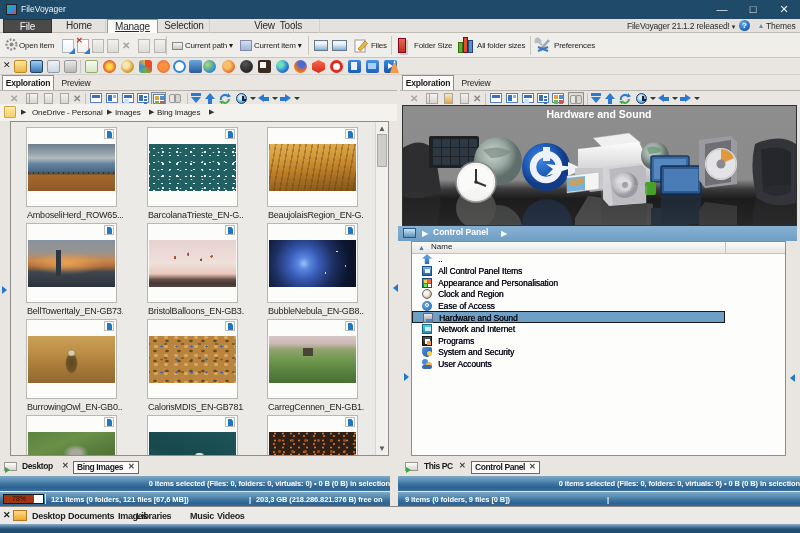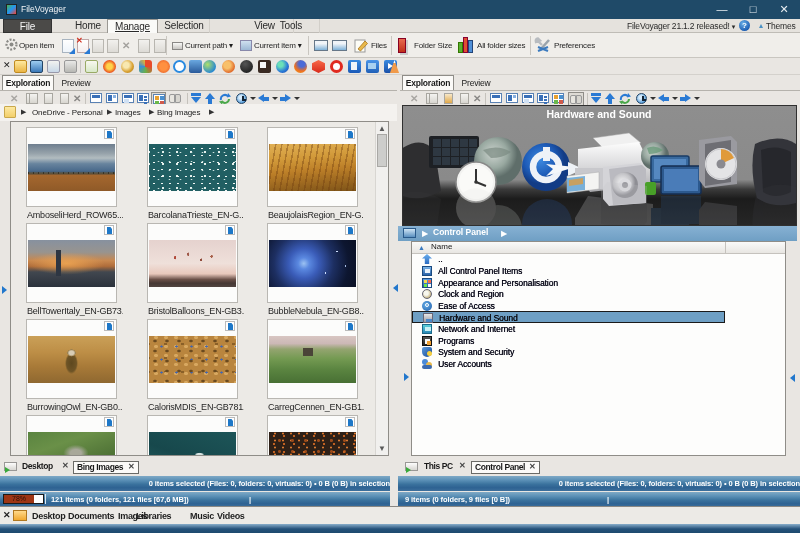--- a/index.html
+++ b/index.html
@@ -118,21 +118,21 @@
 <body>
 <div id="titlebar" class="abs">
   <div class="ttl">FileVoyager</div>
   <div style="position:absolute;left:6px;top:4px;width:11px;height:11px;background:linear-gradient(135deg,#4caf50,#2196f3 50%,#f44336);border:1px solid #222;"></div>
   <div class="winbtn" style="left:707px;">—</div>
   <div class="winbtn" style="left:738px;">□</div>
   <div class="winbtn" style="left:769px;">✕</div>
 </div>
 <div id="tabrow" class="abs">
   <div class="rtab" id="tab-file">File</div>
-  <div class="rtab" style="left:62px;width:53px;border-right:1px solid #d2cfc9;">Home</div>
+  <div class="rtab" style="left:53px;width:53px;border-right:1px solid #d2cfc9;">Home</div>
   <div class="rtab" id="tab-manage" style="left:107px;width:51px;text-decoration:underline;">Manage</div>
   <div class="rtab" style="left:159px;width:51px;border-right:1px solid #d2cfc9;">Selection</div>
   <div class="rtab" style="left:211px;width:58px;border-right:1px solid #d2cfc9;margin-left:25px;">View</div>
   <div class="rtab" style="left:263px;width:57px;border-right:1px solid #d2cfc9;">Tools</div>
   <div class="rtab" style="left:627px;text-align:left;font-size:8.5px;white-space:nowrap;">FileVoyager 21.1.2 released! <span style="font-size:7px;">▾</span></div>
   <div style="position:absolute;left:739px;top:1px;width:11px;height:11px;border-radius:50%;background:radial-gradient(circle at 38% 32%,#6ab0e8,#1a5ab0 75%);color:#fff;font-size:8px;font-weight:bold;text-align:center;line-height:11px;">?</div>
   <div class="rtab" style="left:756px;width:10px;color:#4a90c4;font-size:8px;">▴</div>
   <div class="rtab" style="left:766px;width:34px;font-size:8.5px;text-align:left;">Themes</div>
 </div>
 <div id="ribbar" class="abs">
@@ -662,20 +662,21 @@
   <div class="btab-sel" style="left:71px;top:4px;width:69px;"></div>
   <div style="position:absolute;left:75px;top:5px;">Control Panel</div>
   <div style="position:absolute;left:129px;top:5px;color:#444;font-size:8px;">✕</div>
 </div>
 
 <div class="bluebar" style="left:0;top:476px;width:390px;"><span style="margin-left:4px;">0 items selected (Files: 0, folders: 0, virtuals: 0) • 0 B (0 B) in selection</span></div>
 <div class="bluebar" style="left:398px;top:476px;width:402px;"><span style="margin-left:6px;">0 items selected (Files: 0, folders: 0, virtuals: 0) • 0 B (0 B) in selection</span></div>
 <div class="bluebar" style="left:0;top:492px;width:390px;">
   <span style="position:absolute;left:51px;">121 items (0 folders, 121 files [67,6 MB])</span>
   <span style="position:absolute;left:249px;">|</span>
+  <span style="position:absolute;left:256px;">203,3 GB (218.286.821.376 B) free on</span>
 </div>
 <div class="bluebar" style="left:398px;top:492px;width:402px;">
   <span style="position:absolute;left:7px;">9 items (0 folders, 9 files [0 B])</span>
   <span style="position:absolute;left:209px;color:#fff;">|</span>
 </div>
 <div style="position:absolute;left:3px;top:494px;width:41px;height:10px;border:1px solid #1a1a1a;background:#fff;">
   <div style="position:absolute;left:0;top:0;width:30px;height:8px;background:#9e3514;color:#2a1008;font-size:7px;text-align:center;line-height:8px;">78%</div>
 </div>
 <div style="position:absolute;left:45px;top:494px;width:1px;height:10px;background:#dce8f0;"></div>
 

